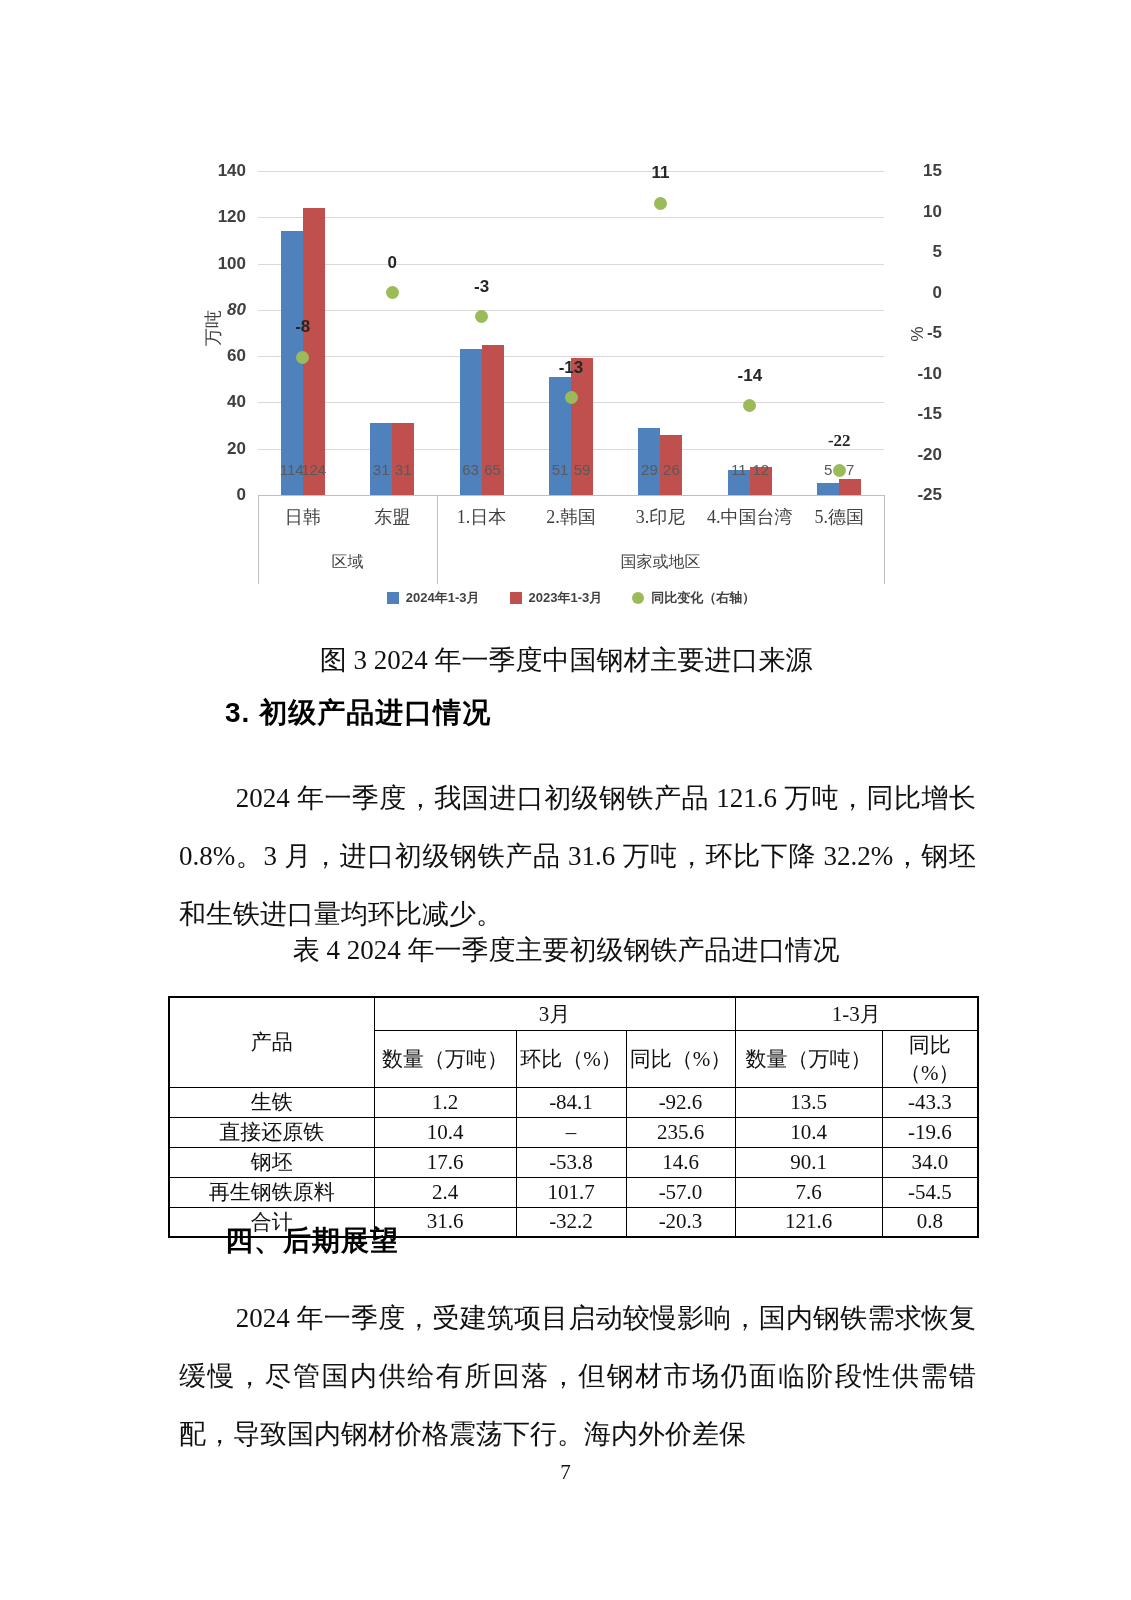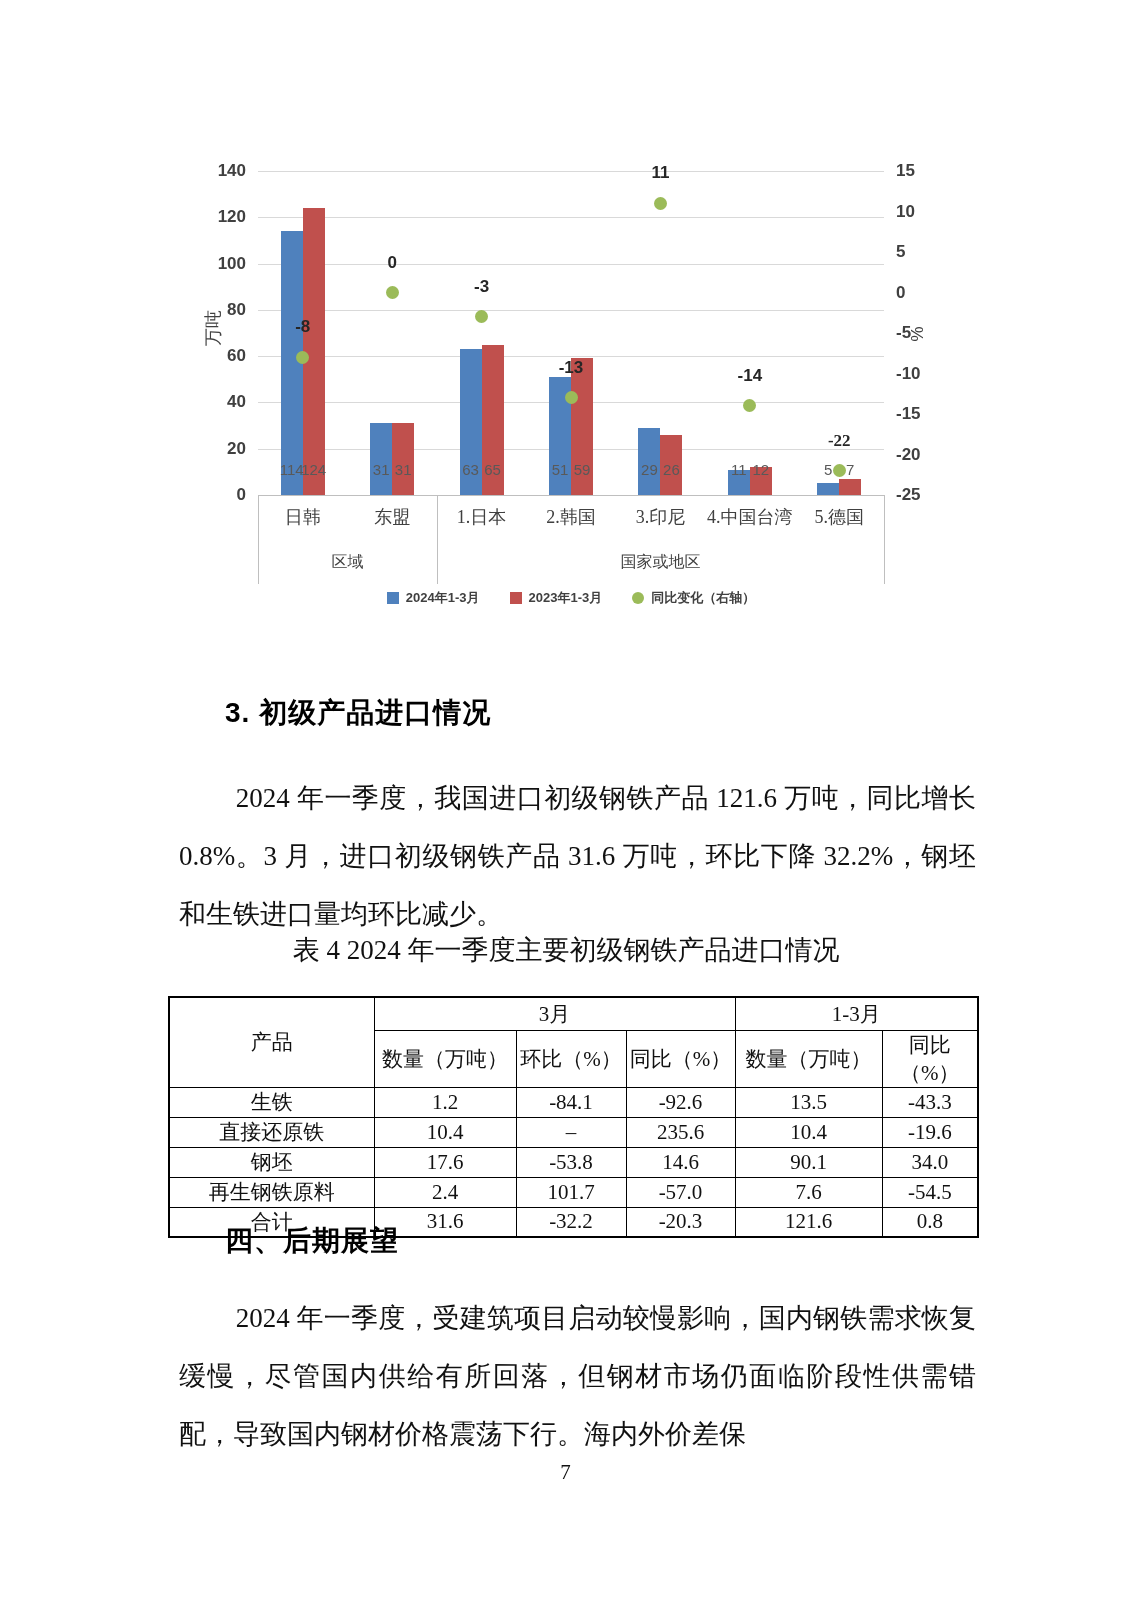--- a/index.html
+++ b/index.html
@@ -10,21 +10,21 @@
     margin:0 auto;
     overflow:hidden;
     font-family:"Liberation Serif", serif;
     color:#1a1a1a;
   }
   
   #chart{position:absolute;left:0;top:0;width:1131px;height:640px;font-family:"Liberation Sans", sans-serif;}
   .gridline{position:absolute;height:1px;background:#d9d9d9;z-index:1;}
   .axisline{position:absolute;height:1px;background:#bfbfbf;z-index:2;}
   .tick-left{position:absolute;width:52px;text-align:right;font-size:17px;font-weight:600;color:#404040;line-height:18px;z-index:3;}
-  .tick-right{position:absolute;width:46px;text-align:left;font-size:17px;font-weight:600;color:#404040;line-height:18px;z-index:3;}
+  .tick-right{position:absolute;width:46px;text-align:right;font-size:17px;font-weight:600;color:#404040;line-height:18px;z-index:3;}
   .bar{position:absolute;z-index:4;}
   .bar-label{position:absolute;width:46px;text-align:center;font-size:15px;color:#595959;z-index:5;}
   .dot{position:absolute;width:13px;height:13px;border-radius:50%;z-index:6;}
   .dot-label{position:absolute;width:64px;text-align:center;font-size:17px;font-weight:700;color:#262626;z-index:7;}
   .cat-label{position:absolute;text-align:center;font-size:18px;color:#404040;font-family:"Liberation Serif", serif;z-index:3;}
   .grp-label{position:absolute;text-align:center;font-size:16px;color:#404040;font-family:"Liberation Serif", serif;z-index:3;}
   .vsep{position:absolute;width:1px;background:#bfbfbf;z-index:2;}
   .axis-title-left{position:absolute;left:186px;top:308px;width:70px;height:40px;
     transform:rotate(-90deg);font-size:18px;color:#404040;text-align:center;
     font-family:"Liberation Serif", serif;}
@@ -62,21 +62,21 @@
     <div id="plot-layer">
         <div class="axisline" style="left: 258px; top: 495px; width: 626px;"></div>
         <div class="tick-left" style="left: 194px; top: 486px;">0</div>
         <div class="gridline" style="left: 258px; top: 448.714px; width: 626px;"></div>
         <div class="tick-left" style="left: 194px; top: 439.714px;">20</div>
         <div class="gridline" style="left: 258px; top: 402.429px; width: 626px;"></div>
         <div class="tick-left" style="left: 194px; top: 393.429px;">40</div>
         <div class="gridline" style="left: 258px; top: 356.143px; width: 626px;"></div>
         <div class="tick-left" style="left: 194px; top: 347.143px;">60</div>
         <div class="gridline" style="left: 258px; top: 309.857px; width: 626px;"></div>
-        <div class="tick-left" style="left: 194px; top: 300.857px;">80</div>
+        <div class="tick-left" style="left: 194px; top: 300.857px; font-style: italic;">80</div>
         <div class="gridline" style="left: 258px; top: 263.571px; width: 626px;"></div>
         <div class="tick-left" style="left: 194px; top: 254.571px;">100</div>
         <div class="gridline" style="left: 258px; top: 217.286px; width: 626px;"></div>
         <div class="tick-left" style="left: 194px; top: 208.286px;">120</div>
         <div class="gridline" style="left: 258px; top: 171px; width: 626px;"></div>
         <div class="tick-left" style="left: 194px; top: 162px;">140</div>
         <div class="tick-right" style="left: 896px; top: 486px;">-25</div>
         <div class="tick-right" style="left: 896px; top: 445.5px;">-20</div>
         <div class="tick-right" style="left: 896px; top: 405px;">-15</div>
         <div class="tick-right" style="left: 896px; top: 364.5px;">-10</div>
@@ -151,20 +151,21 @@
           <div class="legend-swatch" style="background: rgb(192, 80, 77);"></div>
           <div class="legend-text">2023年1-3月</div>
         </div>
         <div class="legend-item">
           <div class="legend-swatch round" style="background: rgb(155, 187, 89);"></div>
           <div class="legend-text">同比变化（右轴）</div>
         </div>
       </div>
   </div>
 
+  <div class="caption" style="top:642px;">图 3 2024 年一季度中国钢材主要进口来源</div>
 
   <h3 class="doc-heading" style="top:694px;">3. 初级产品进口情况</h3>
 
   <p class="doc-par" style="top:758px;">2024 年一季度，我国进口初级钢铁产品 121.6 万吨，同比增长 0.8%。3 月，进口初级钢铁产品 31.6 万吨，环比下降 32.2%，钢坯和生铁进口量均环比减少。</p>
 
   <div class="caption" style="top:932px;">表 4 2024 年一季度主要初级钢铁产品进口情况</div>
 
   <table id="import-table">
     <colgroup>
       <col style="width:205px">

